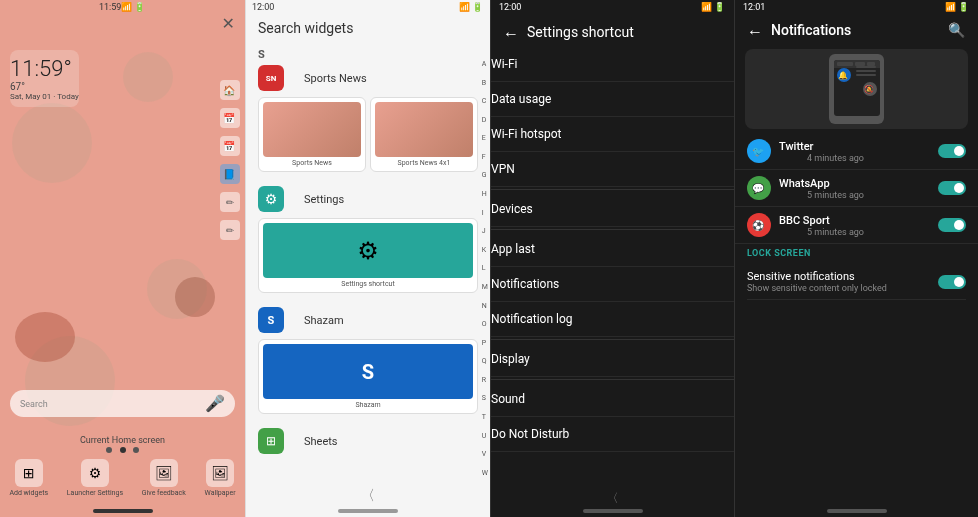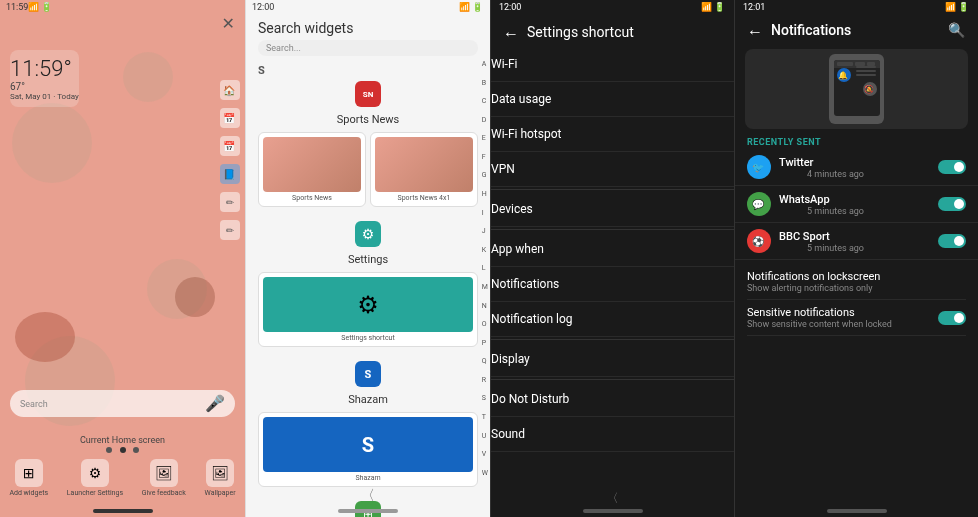--- a/index.html
+++ b/index.html
@@ -16,21 +16,21 @@
     .panel-1 {
       width: 245px;
       height: 517px;
       position: relative;
       background: #e8a090;
       overflow: hidden;
       flex-shrink: 0;
     }
     .panel-1 .status-bar {
       display: flex;
-      justify-content: flex-start;
+      justify-content: center;
       align-items: center;
       padding: 2px 6px;
       font-size: 9px;
       color: #333;
       position: absolute;
       top: 0; left: 0; right: 0;
       z-index: 10;
     }
     .panel-1 .close-btn {
       position: absolute;
@@ -199,23 +199,22 @@
     }
     .panel-2 .section-letter {
       font-size: 11px;
       font-weight: bold;
       color: #555;
       margin-bottom: 4px;
     }
     .panel-2 .widget-item {
       display: flex;
       align-items: center;
-      gap: 6px;
+      gap: 20px;
       margin-bottom: 6px;
-      flex-direction: column;
     }
     .panel-2 .widget-icon {
       width: 26px; height: 26px;
       border-radius: 6px;
       display: flex; align-items: center; justify-content: center;
       font-size: 14px;
       flex-shrink: 0;
     }
     .panel-2 .widget-name {
       font-size: 11px;
@@ -568,21 +567,20 @@
 </div>
 
 <div class="panel-2">
   <div class="status-bar">
     <span>12:00</span>
     <span>📶 🔋</span>
   </div>
 
   <div class="search-header">
     <div class="search-title">Search widgets</div>
-    <div style="background:#eee;border-radius:20px;padding:3px 8px;font-size:9px;color:#888;">Search...</div>
   </div>
 
   <div class="alphabet-sidebar">
     <span>A</span>
     <span>B</span>
     <span>C</span>
     <span>D</span>
     <span>E</span>
     <span>F</span>
     <span>G</span>
@@ -691,38 +689,38 @@
     </div>
     <div class="menu-item">
       <span>VPN</span>
     </div>
     <div class="divider"></div>
     <div class="menu-item">
       <span>Devices</span>
     </div>
     <div class="divider"></div>
     <div class="menu-item">
-      <span>App when</span>
+      <span>App last</span>
     </div>
     <div class="menu-item">
       <span>Notifications</span>
     </div>
     <div class="menu-item">
       <span>Notification log</span>
     </div>
     <div class="divider"></div>
     <div class="menu-item">
       <span>Display</span>
     </div>
     <div class="divider"></div>
     <div class="menu-item">
+      <span>Sound</span>
+    </div>
+    <div class="menu-item">
       <span>Do Not Disturb</span>
-    </div>
-    <div class="menu-item">
-      <span>Sound</span>
     </div>
   </div>
 
   <div class="nav-bar">
     <span style="font-size:12px;color:#777;">〈</span>
   </div>
   <div class="home-indicator"></div>
 </div>
 
 <div class="panel-4">
@@ -750,21 +748,20 @@
         <div class="notif-icon-muted">🔕</div>
         <div class="notif-lines">
           <div class="notif-line"></div>
           <div class="notif-line"></div>
           <div class="notif-line"></div>
         </div>
       </div>
     </div>
   </div>
 
-  <div class="section-label">RECENTLY SENT</div>
 
   <div class="notif-item">
     <div class="notif-app-icon" style="background:#1da1f2;">
       <span style="color:#fff;font-size:10px;">🐦</span>
     </div>
     <div class="notif-content">
       <div class="notif-app-name">Twitter</div>
       <div class="notif-time">4 minutes ago</div>
     </div>
     <div class="toggle"></div>
@@ -786,31 +783,28 @@
       <span style="color:#fff;font-size:10px;">⚽</span>
     </div>
     <div class="notif-content">
       <div class="notif-app-name">BBC Sport</div>
       <div class="notif-time">5 minutes ago</div>
     </div>
     <div class="toggle"></div>
   </div>
 
 
+  <div class="section-label">LOCK SCREEN</div>
 
   <div class="lock-section">
-    <div class="lock-item">
-      <div class="lock-item-title">Notifications on lockscreen</div>
-      <div class="lock-item-sub">Show alerting notifications only</div>
-    </div>
     <div class="lock-item">
       <div class="lock-item-row">
         <div>
           <div class="lock-item-title">Sensitive notifications</div>
-          <div class="lock-item-sub">Show sensitive content when locked</div>
+          <div class="lock-item-sub">Show sensitive content only locked</div>
         </div>
         <div class="toggle"></div>
       </div>
     </div>
   </div>
 
   <div class="home-indicator"></div>
 </div>
 
 </body></html>

